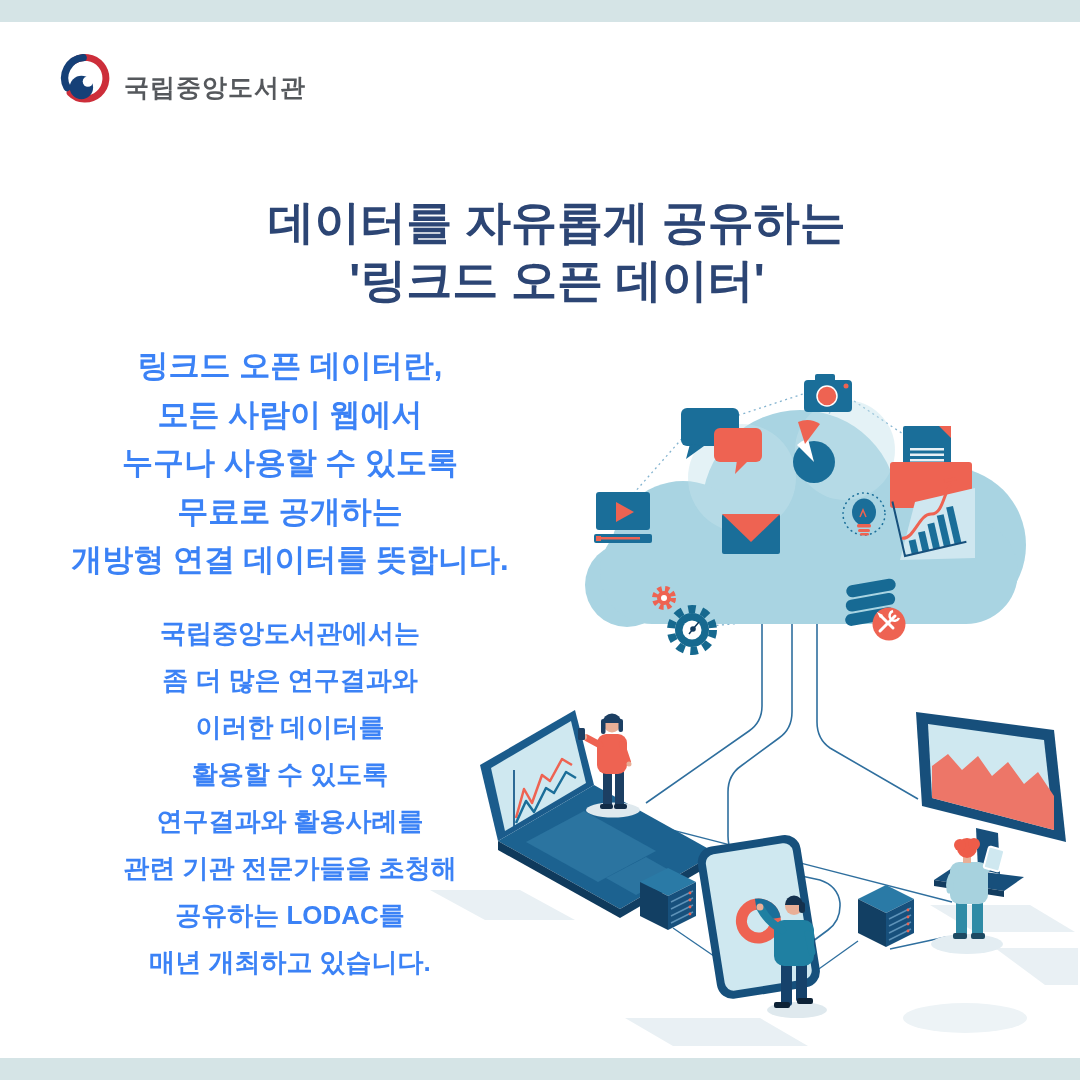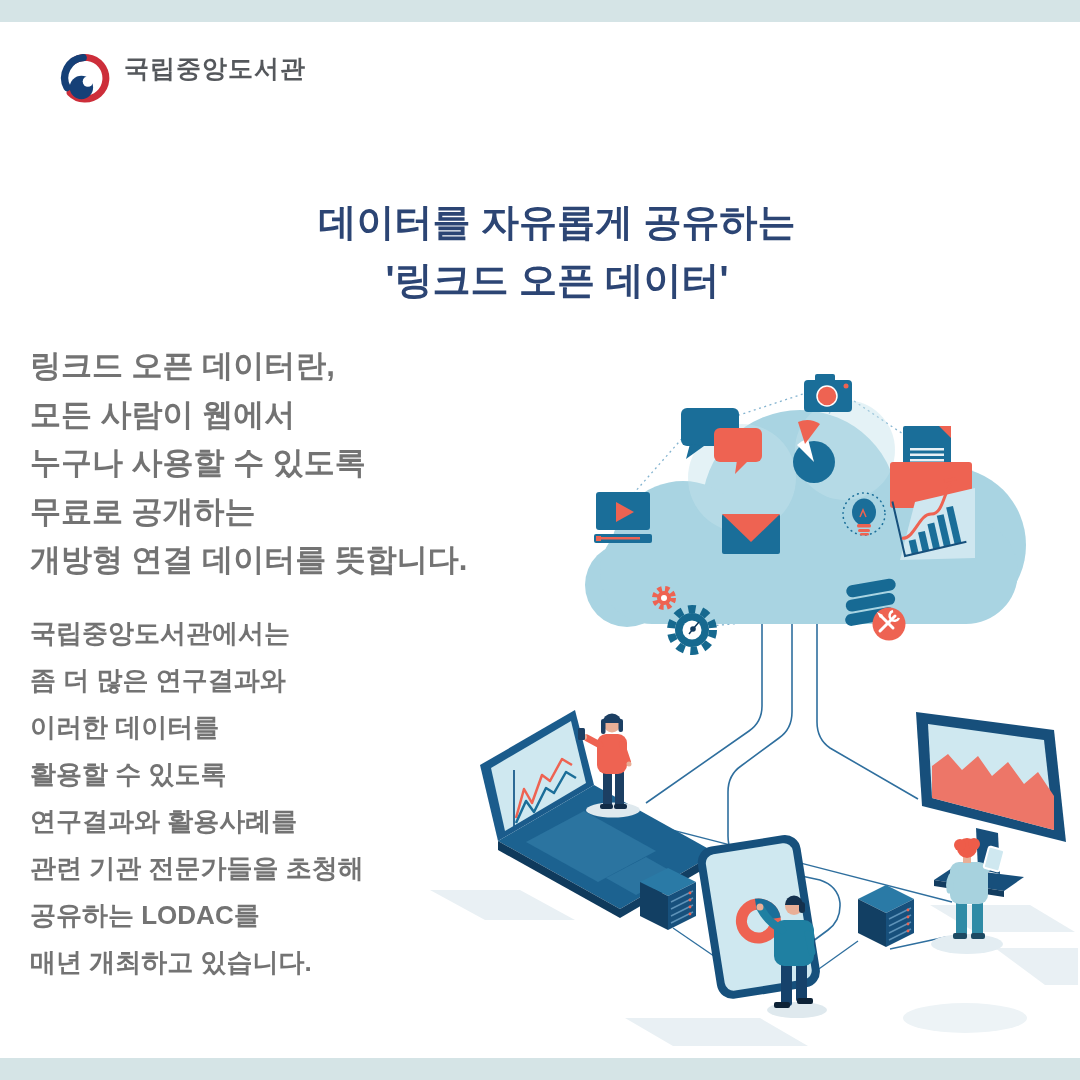--- a/index.html
+++ b/index.html
@@ -1,25 +1,25 @@
 <!DOCTYPE html>
 <html><head>
 <meta charset="utf-8">
 <style>
   html,body{margin:0;padding:0;background:#ffffff;}
   .page{position:relative;width:1080px;height:1080px;overflow:hidden;background:#ffffff;
         font-family:"Liberation Sans","DejaVu Sans",sans-serif;}
   .band{position:absolute;left:0;width:1080px;height:22px;background:#d5e4e6;}
   .band.top{top:0;}
   .band.bottom{top:1058px;}
-  .logo{position:absolute;left:58px;top:52px;display:flex;align-items:flex-start;gap:14px;}
+  .logo{position:absolute;left:58px;top:52px;display:flex;align-items:flex-end;gap:14px;}
   .logo-text{font-size:25px;font-weight:700;color:#55585c;letter-spacing:1px;}
   .title{position:absolute;left:150px;top:193px;width:814px;text-align:center;
-         font-size:38px;line-height:58px;font-weight:800;color:#2c4574;}
-  .para{position:absolute;left:30px;width:520px;text-align:left;color:#737373;font-weight:700;}
+         font-size:46px;line-height:58px;font-weight:800;color:#2c4574;}
+  .para{position:absolute;left:30px;width:520px;text-align:center;color:#3b82f6;font-weight:700;}
   .para1{top:342px;font-size:31px;line-height:48.5px;}
   .para2{top:610px;font-size:26px;line-height:47px;}
   .illus{position:absolute;left:0;top:0;width:1080px;height:1080px;}
 </style>
 </head>
 <body>
 
 <div class="page">
 
   <div class="band top"></div>

